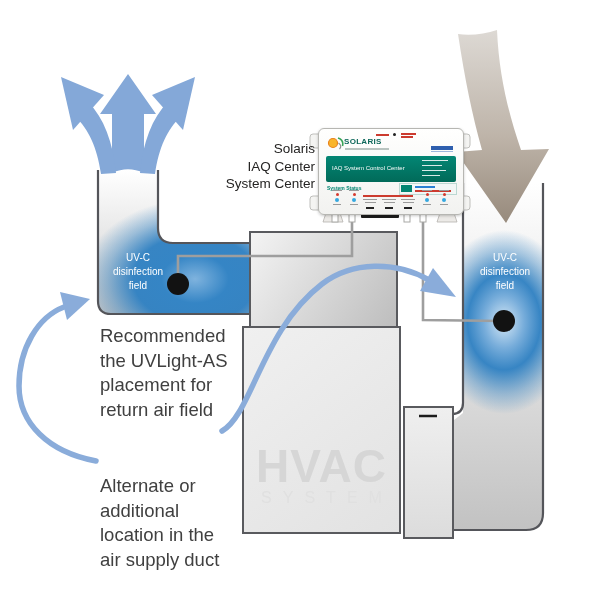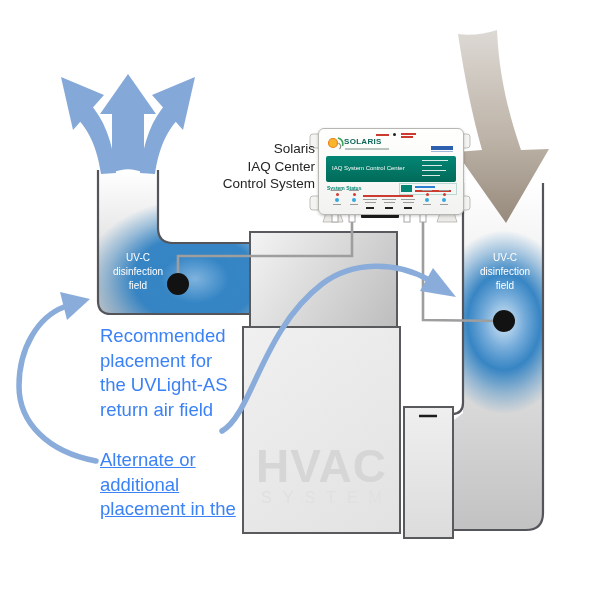--- a/index.html
+++ b/index.html
@@ -9,23 +9,23 @@
 
   
   .caption{position:absolute;left:185px;top:140px;width:130px;text-align:right;
            font-size:13.5px;line-height:17.5px;color:#252423;}
   .uvc{position:absolute;width:100px;text-align:center;color:#ffffff;
        font-size:10px;line-height:14px;}
   .uvc-left{left:88px;top:251px;}
   .uvc-right{left:455px;top:251px;}
   .uvc span,.caption span,.annot span{display:block;}
 
-  .annot{position:absolute;left:100px;color:#3b82f6;font-size:18.5px;line-height:24.6px;}
+  .annot{position:absolute;left:100px;color:#404040;font-size:18.5px;line-height:24.6px;}
   .annot-recommended{top:324px;}
-  .annot-alternate{top:448px;text-decoration:underline;}
+  .annot-alternate{top:474px;}
 
   .watermark{position:absolute;left:243px;top:444px;width:157px;text-align:center;
              pointer-events:none;}
   .wm1{font-size:46px;font-weight:bold;color:#d6d6d6;letter-spacing:1px;line-height:44px;}
   .wm2{font-size:16px;color:#e0e0e0;letter-spacing:11px;text-indent:11px;line-height:18px;margin-top:1px;}
 
   
   .device{position:absolute;left:318px;top:128px;width:144px;height:85px;
           background:linear-gradient(180deg,#fffffe,#f2f2f0);
           border:1px solid #b6b6b2;border-radius:6px;
@@ -233,41 +233,42 @@
   <div style="left:82px;top:70px;width:14px;">
     <div class="bar" style="position:static;width:14px;height:1.2px;background:#9a9a9a;margin-bottom:1.5px;"></div>
     <div class="bar" style="position:static;width:11px;height:1.2px;background:#9a9a9a;margin:0 auto;"></div>
     <div class="bar" style="position:static;width:8px;height:2px;background:#222;margin:4px auto 0;"></div>
   </div>
 </div>
 
 <div class="caption">
   <span>Solaris</span>
   <span>IAQ Center</span>
-  <span>Control System</span>
+  <span>System Center</span>
 </div>
 
 <div class="uvc uvc-left">
   <span>UV-C</span>
   <span>disinfection</span>
   <span>field</span>
 </div>
 
 <div class="uvc uvc-right">
   <span>UV-C</span>
   <span>disinfection</span>
   <span>field</span>
 </div>
 
 <div class="annot annot-recommended">
   <span>Recommended</span>
+  <span>the UVLight-AS</span>
   <span>placement for</span>
-  <span>the UVLight-AS</span>
   <span>return air field</span>
 </div>
 
 <div class="annot annot-alternate">
   <span>Alternate or</span>
   <span>additional</span>
-  <span>placement in the</span>
+  <span>location in the</span>
+  <span>air supply duct</span>
 </div>
 
 </div>
 
 </body></html>

